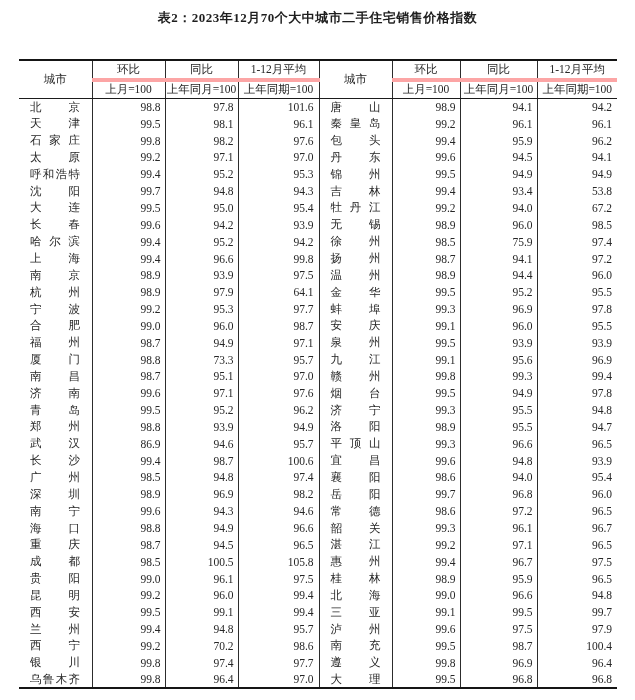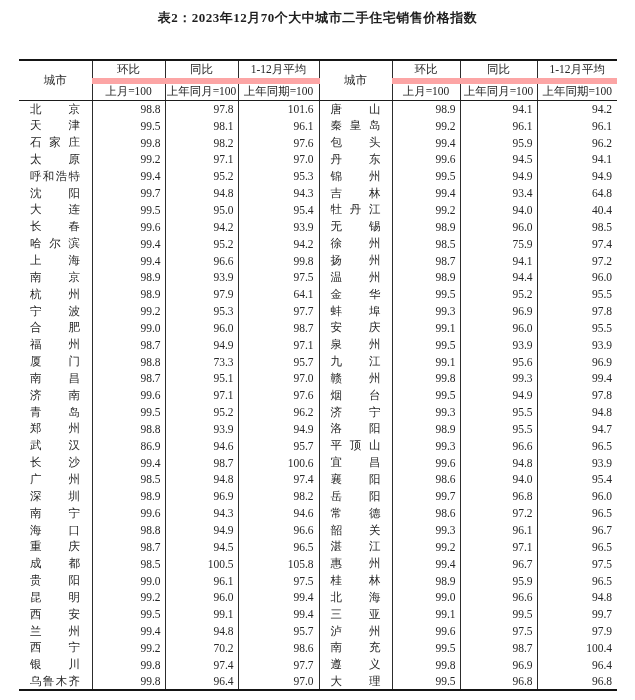--- a/index.html
+++ b/index.html
@@ -30,21 +30,21 @@
   }
   th, td {
     padding: 0;
     font-weight: normal;
     font-size: 11.5px;
     white-space: nowrap;
     overflow: hidden;
   }
   thead th { text-align: center; height: 16.5px; color: #262626; }
   thead th.hb { border-bottom: 1.5px solid #1b1b1b; }
-  thead tr.h1 th.split { border-bottom: 6px solid #fca5a5; margin-left: 28px; }
+  thead tr.h1 th.split { border-bottom: 4px solid #fca5a5; margin-left: 28px; }
   .vline { border-right: 1px solid #2c2c2c; }
   tbody tr { height: 16.857px; }
   td.num { text-align: right; padding-right: 4px; }
   td.avg { padding-right: 5px; }
   td.city .spread {
     display: inline-flex;
     justify-content: space-between;
     width: 50px;
     margin-left: 11px;
     vertical-align: middle;
@@ -178,38 +178,38 @@
           </span></td>
         <td class="num vline">99.7</td>
         <td class="num vline">94.8</td>
         <td class="num avg vline">94.3</td>
         <td class="city vline"><span class="spread">
             <span>吉</span>
             <span>林</span>
           </span></td>
         <td class="num vline">99.4</td>
         <td class="num vline">93.4</td>
-        <td class="num avg">64.8</td>
+        <td class="num avg">53.8</td>
       </tr>
       <tr>
         <td class="city vline"><span class="spread">
             <span>大</span>
             <span>连</span>
           </span></td>
         <td class="num vline">99.5</td>
         <td class="num vline">95.0</td>
         <td class="num avg vline">95.4</td>
         <td class="city vline"><span class="spread">
             <span>牡</span>
             <span>丹</span>
             <span>江</span>
           </span></td>
         <td class="num vline">99.2</td>
         <td class="num vline">94.0</td>
-        <td class="num avg">40.4</td>
+        <td class="num avg">67.2</td>
       </tr>
       <tr>
         <td class="city vline"><span class="spread">
             <span>长</span>
             <span>春</span>
           </span></td>
         <td class="num vline">99.6</td>
         <td class="num vline">94.2</td>
         <td class="num avg vline">93.9</td>
         <td class="city vline"><span class="spread">

